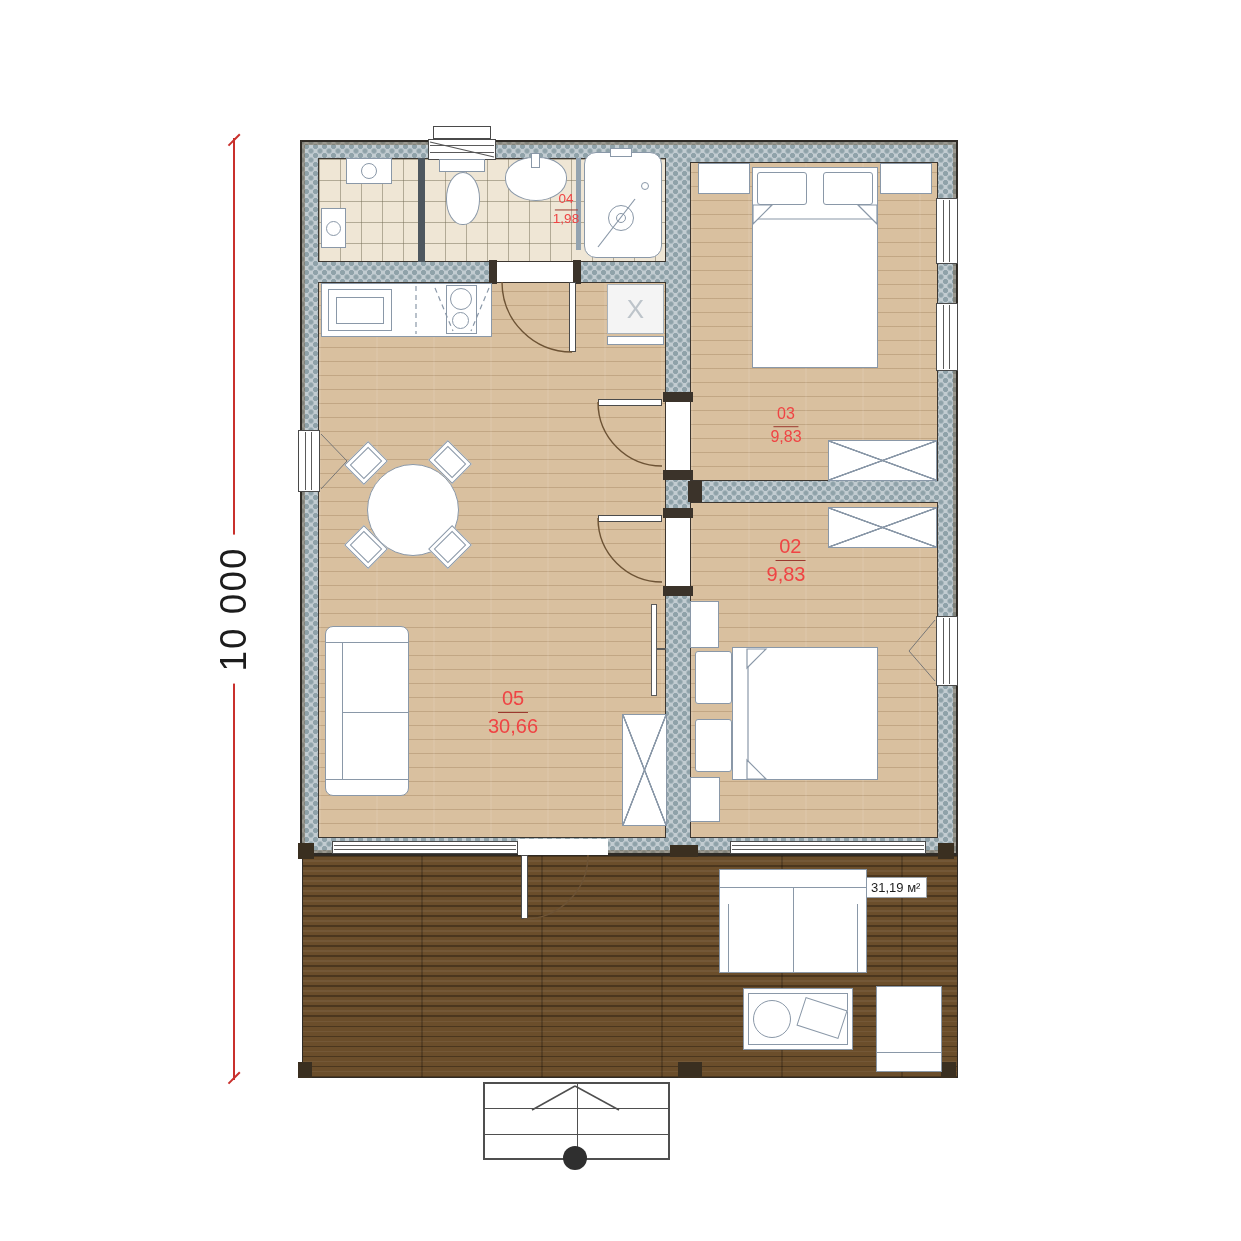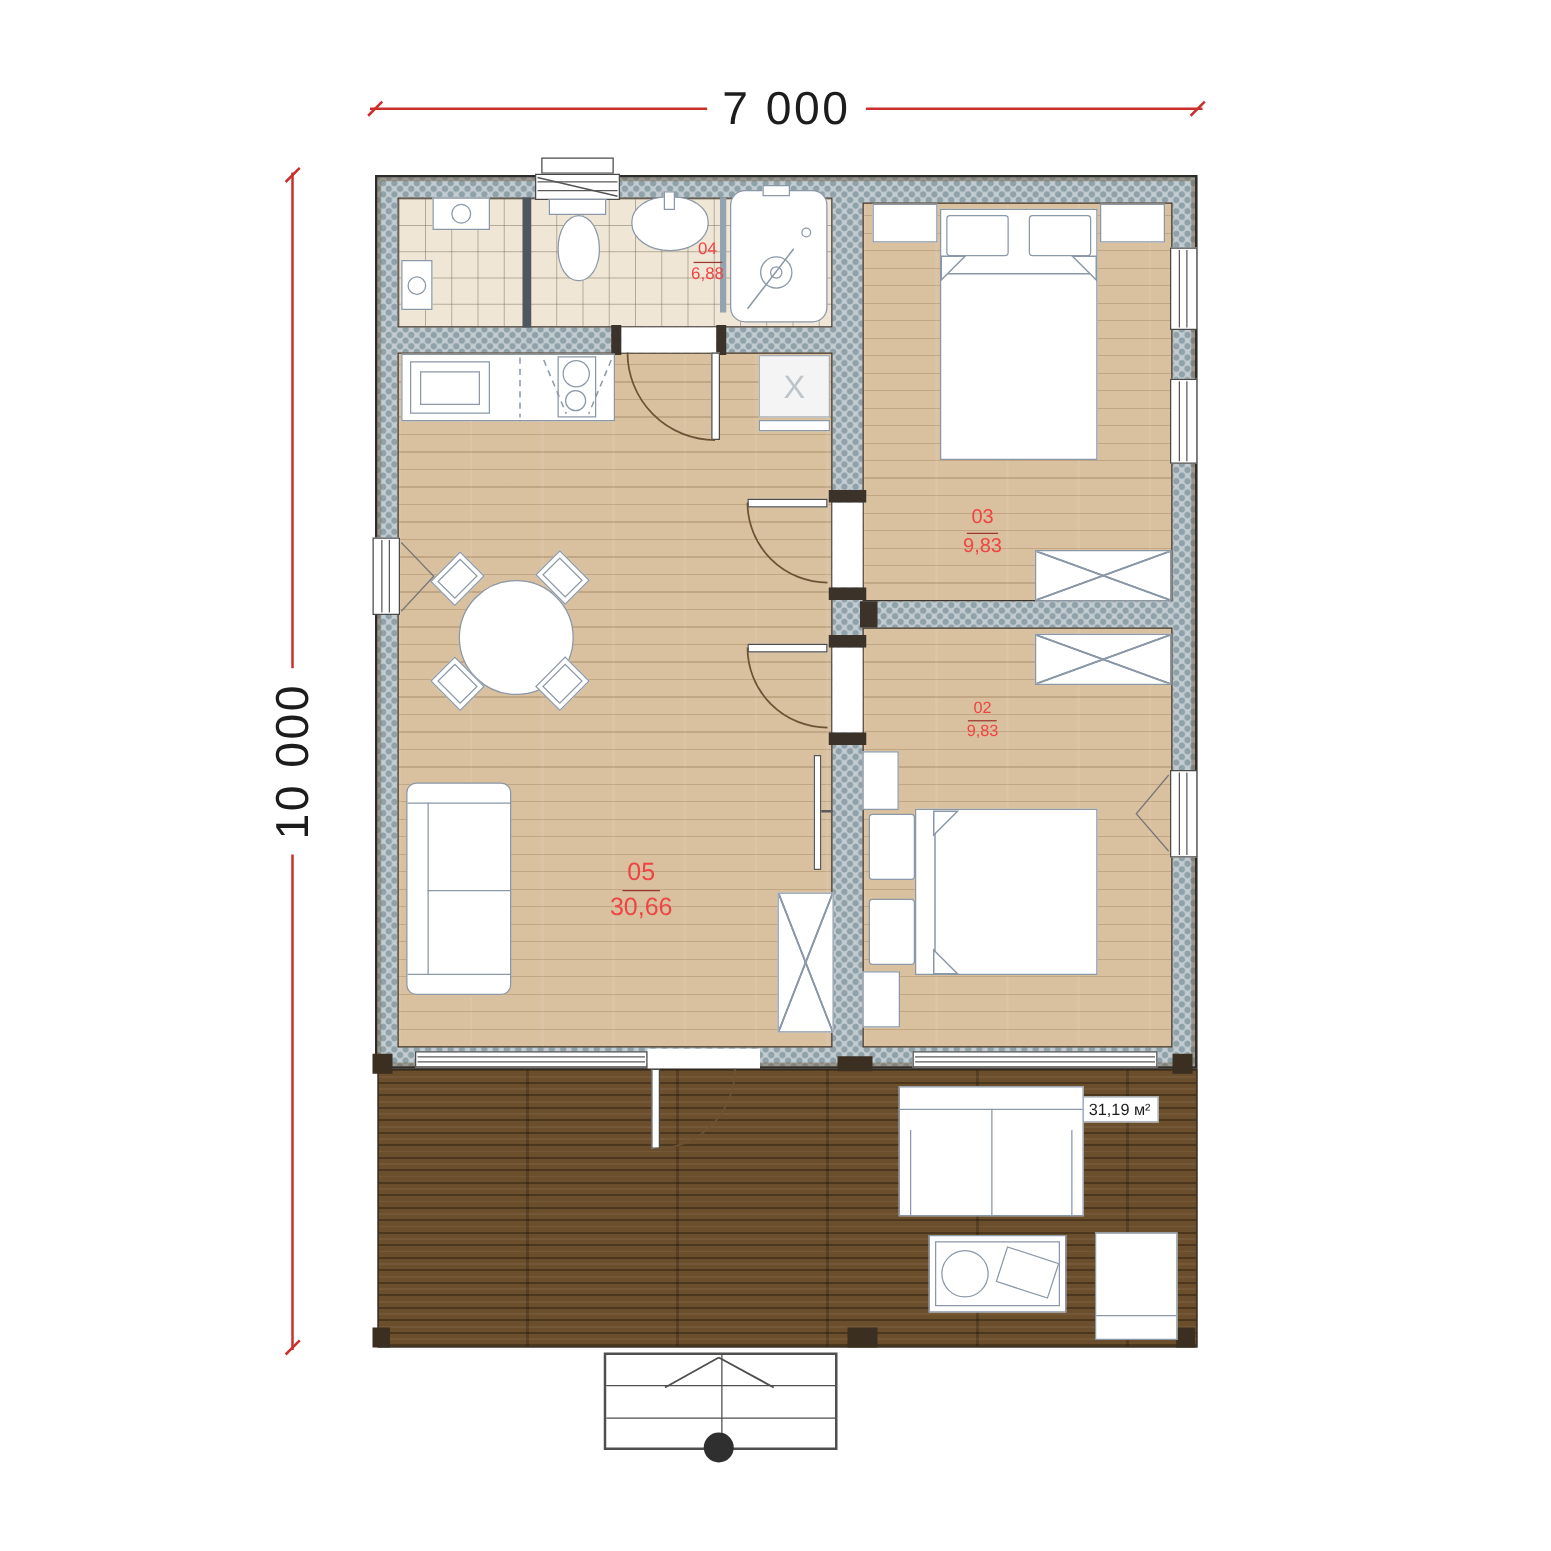--- a/index.html
+++ b/index.html
@@ -88,26 +88,20 @@
   .terrace-label{position:absolute;background:#fff;border:1px solid #9aa0a6;color:#1c1c1c;
                  font-size:13px;padding:2px 6px;white-space:nowrap;}
   .appl-x{display:flex;align-items:center;justify-content:center;
           color:#bdc4ca;font-size:26px;background:#f4f4f4;border:1px solid #a9b2ba;}
 </style>
 </head>
 <body>
 
 <div id="plan">
 
-  <div class="abs" style="left:292px;top:62px;width:674px;height:44px;">
-    <div class="abs dimline" style="left:4px;right:4px;top:24px;height:1.6px;"></div>
-    <div class="tick" style="left:0;top:24px;transform:rotate(-45deg);"></div>
-    <div class="tick" style="right:0;top:24px;transform:rotate(-45deg);"></div>
-    <div class="dimlabel" style="left:50%;top:25px;transform:translate(-50%,-50%);">7 000</div>
-  </div>
 
   <div class="abs" style="left:208px;top:134px;width:48px;height:950px;">
     <div class="abs dimline" style="left:25px;top:4px;bottom:4px;width:1.6px;"></div>
     <div class="tick" style="left:18px;top:5px;transform:rotate(-45deg);"></div>
     <div class="tick" style="left:18px;bottom:5px;transform:rotate(-45deg);"></div>
     <div class="dimlabel" style="left:26px;top:50%;transform:translate(-50%,-50%) rotate(-90deg);">10 000</div>
   </div>
 
   <div class="abs wall" style="left:300px;top:140px;width:658px;height:715px;"></div>
 
@@ -267,26 +261,26 @@
       <path fill="none" stroke="#4f4f4f" stroke-width="1.5" d="M575,1086 L532,1110"></path>
       <path fill="none" stroke="#4f4f4f" stroke-width="1.5" d="M575,1086 L619,1110"></path>
       <circle cx="575" cy="1158" r="12" fill="#2f2f2f"></circle>
     </g>
   </svg>
 
   <div class="rlabel" style="left:513px;top:712px;font-size:20px;">
     <span class="num">05</span>
     <span class="area">30,66</span>
   </div>
-  <div class="rlabel" style="left:786px;top:576px;font-size:13px;">
+  <div class="rlabel" style="left:786px;top:560px;font-size:20px;text-align:right;">
     <span class="num">02</span>
     <span class="area">9,83</span>
   </div>
   <div class="rlabel" style="left:786px;top:426px;font-size:16px;">
     <span class="num">03</span>
     <span class="area">9,83</span>
   </div>
   <div class="rlabel" style="left:566px;top:209px;font-size:13.5px;">
     <span class="num">04</span>
-    <span class="area">6,88</span>
+    <span class="area">1,98</span>
   </div>
 
 </div>
 
 </body></html>

